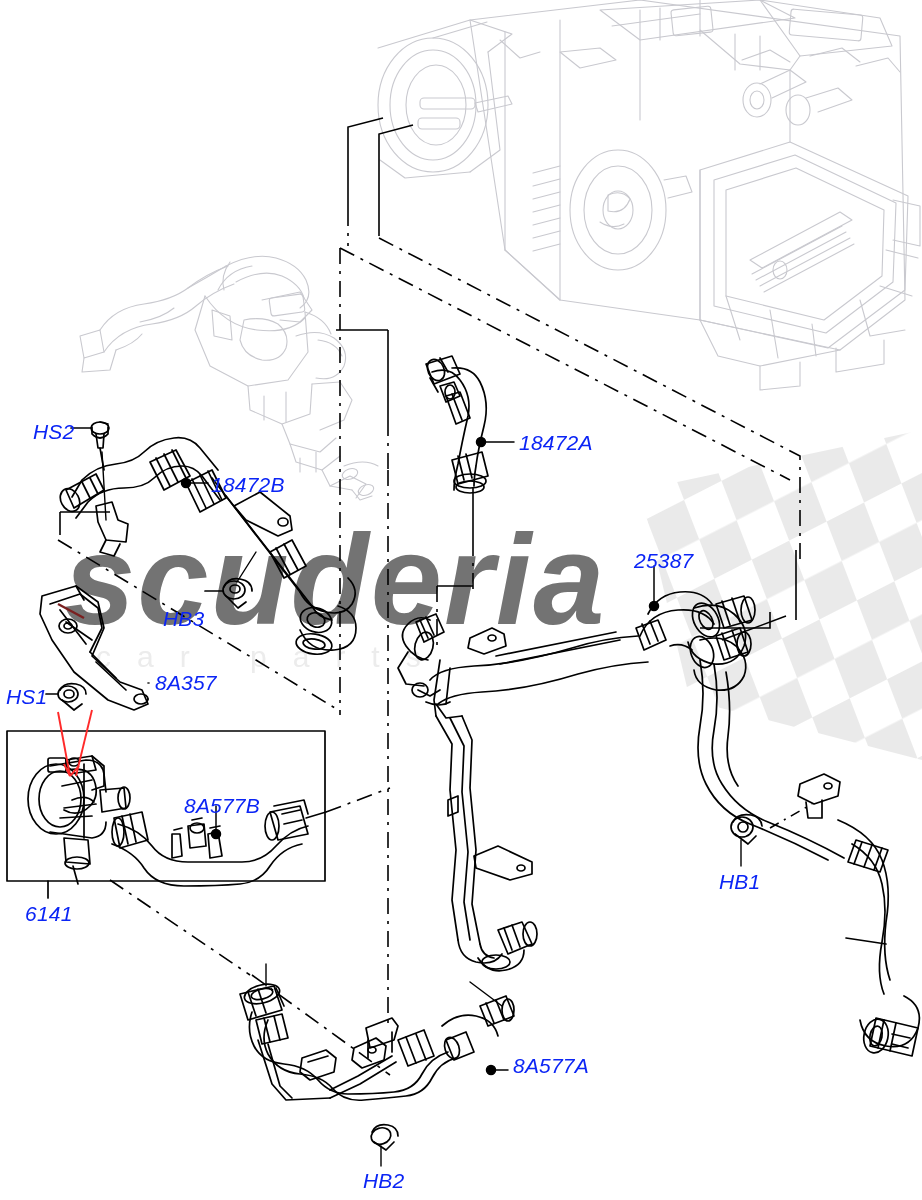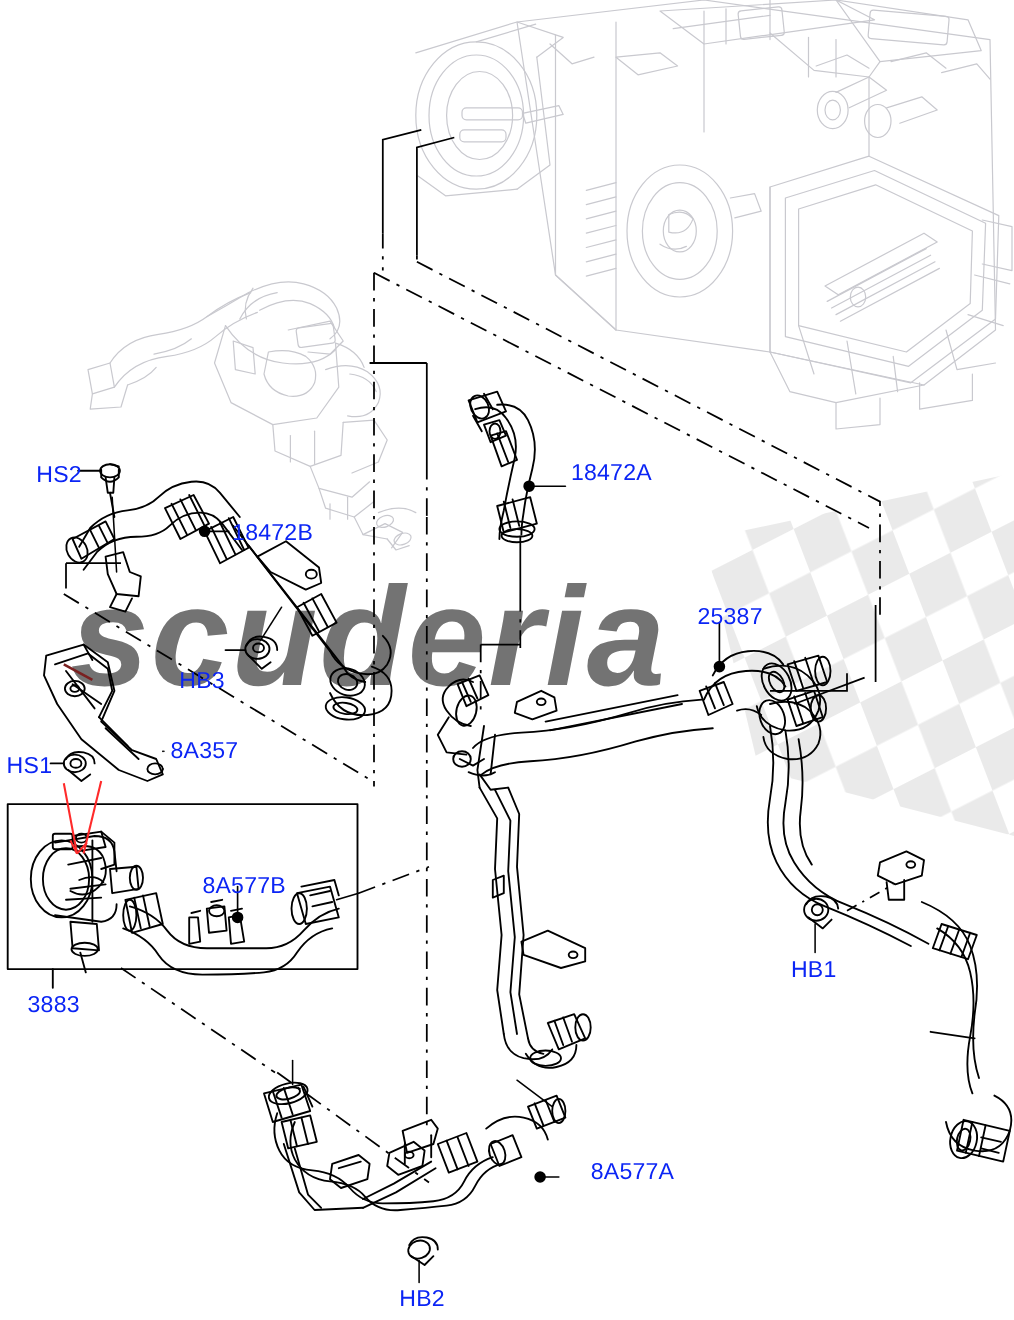--- a/index.html
+++ b/index.html
@@ -1,31 +1,32 @@
 <!DOCTYPE html>
 <html><head>
 <meta charset="utf-8">
 <style>
   html,body{margin:0;padding:0;background:#fff;}
   body{width:922px;height:1200px;font-family:"Liberation Sans",sans-serif;}
   #stage{position:relative;width:922px;height:1200px;overflow:hidden;background:#fff;}
   #stage svg.layer{position:absolute;left:0;top:0;width:922px;height:1200px;}
   .lbl{position:absolute;color:#0b25f5;font-family:"Liberation Sans",sans-serif;font-size:21px;
-       letter-spacing:.2px;white-space:nowrap;line-height:1;}
+       letter-spacing:.2px;white-space:nowrap;line-height:1;font-style:italic;}
   .wm-scuderia{position:absolute;left:64px;top:516px;font-size:128px;font-weight:bold;
        color:#737373;letter-spacing:2px;line-height:1;font-family:"Liberation Sans",sans-serif;font-style:italic;}
   .wm-carparts{position:absolute;left:96px;top:640px;font-size:30px;color:#ececec;
        letter-spacing:26px;font-family:"Liberation Sans",sans-serif;}
 </style>
 </head>
 <body>
 
 <div id="stage">
 
   <div class="wm-scuderia">scuderia</div>
+  <div class="wm-carparts">car parts</div>
 
   <svg class="layer" viewBox="0 0 922 1200">
     <defs>
       <pattern id="checks" width="84" height="84" patternUnits="userSpaceOnUse" patternTransform="rotate(-27) skewX(-6)">
         <rect x="0" y="0" width="42" height="42" fill="#eaeaea"></rect>
         <rect x="42" y="42" width="42" height="42" fill="#eaeaea"></rect>
       </pattern>
       <clipPath id="flagclip">
         <polygon points="640,490 922,430 922,760 690,700"></polygon>
       </clipPath>
@@ -532,24 +533,24 @@
       <path d="M92 710 L76 776"></path>
       <path d="M70 776 L64 764 M70 776 L79 766"></path>
     </g>
     <g fill="none" stroke="#7a2020" stroke-width="2.4">
       <path d="M58 604 L84 618"></path>
     </g>
   </svg>
 
   <div class="lbl" style="left:33px;  top:421px;">HS2</div>
   <div class="lbl" style="left:211px; top:474px;text-align:center;">18472B</div>
-  <div class="lbl" style="left:519px; top:419px;">18472A</div>
+  <div class="lbl" style="left:519px; top:432px;">18472A</div>
   <div class="lbl" style="left:634px; top:550px;">25387</div>
   <div class="lbl" style="left:163px; top:608px;">HB3</div>
   <div class="lbl" style="left:155px; top:672px;">8A357</div>
   <div class="lbl" style="left:6px;   top:686px;text-align:right;">HS1</div>
   <div class="lbl" style="left:184px; top:795px;">8A577B</div>
-  <div class="lbl" style="left:25px;  top:903px;">3883</div>
+  <div class="lbl" style="left:25px;  top:903px;">6141</div>
   <div class="lbl" style="left:719px; top:871px;">HB1</div>
-  <div class="lbl" style="left:513px; top:1055px;margin-left:24px;">8A577A</div>
+  <div class="lbl" style="left:513px; top:1055px;">8A577A</div>
   <div class="lbl" style="left:363px; top:1170px;text-align:center;">HB2</div>
 
 </div>
 
 </body></html>

